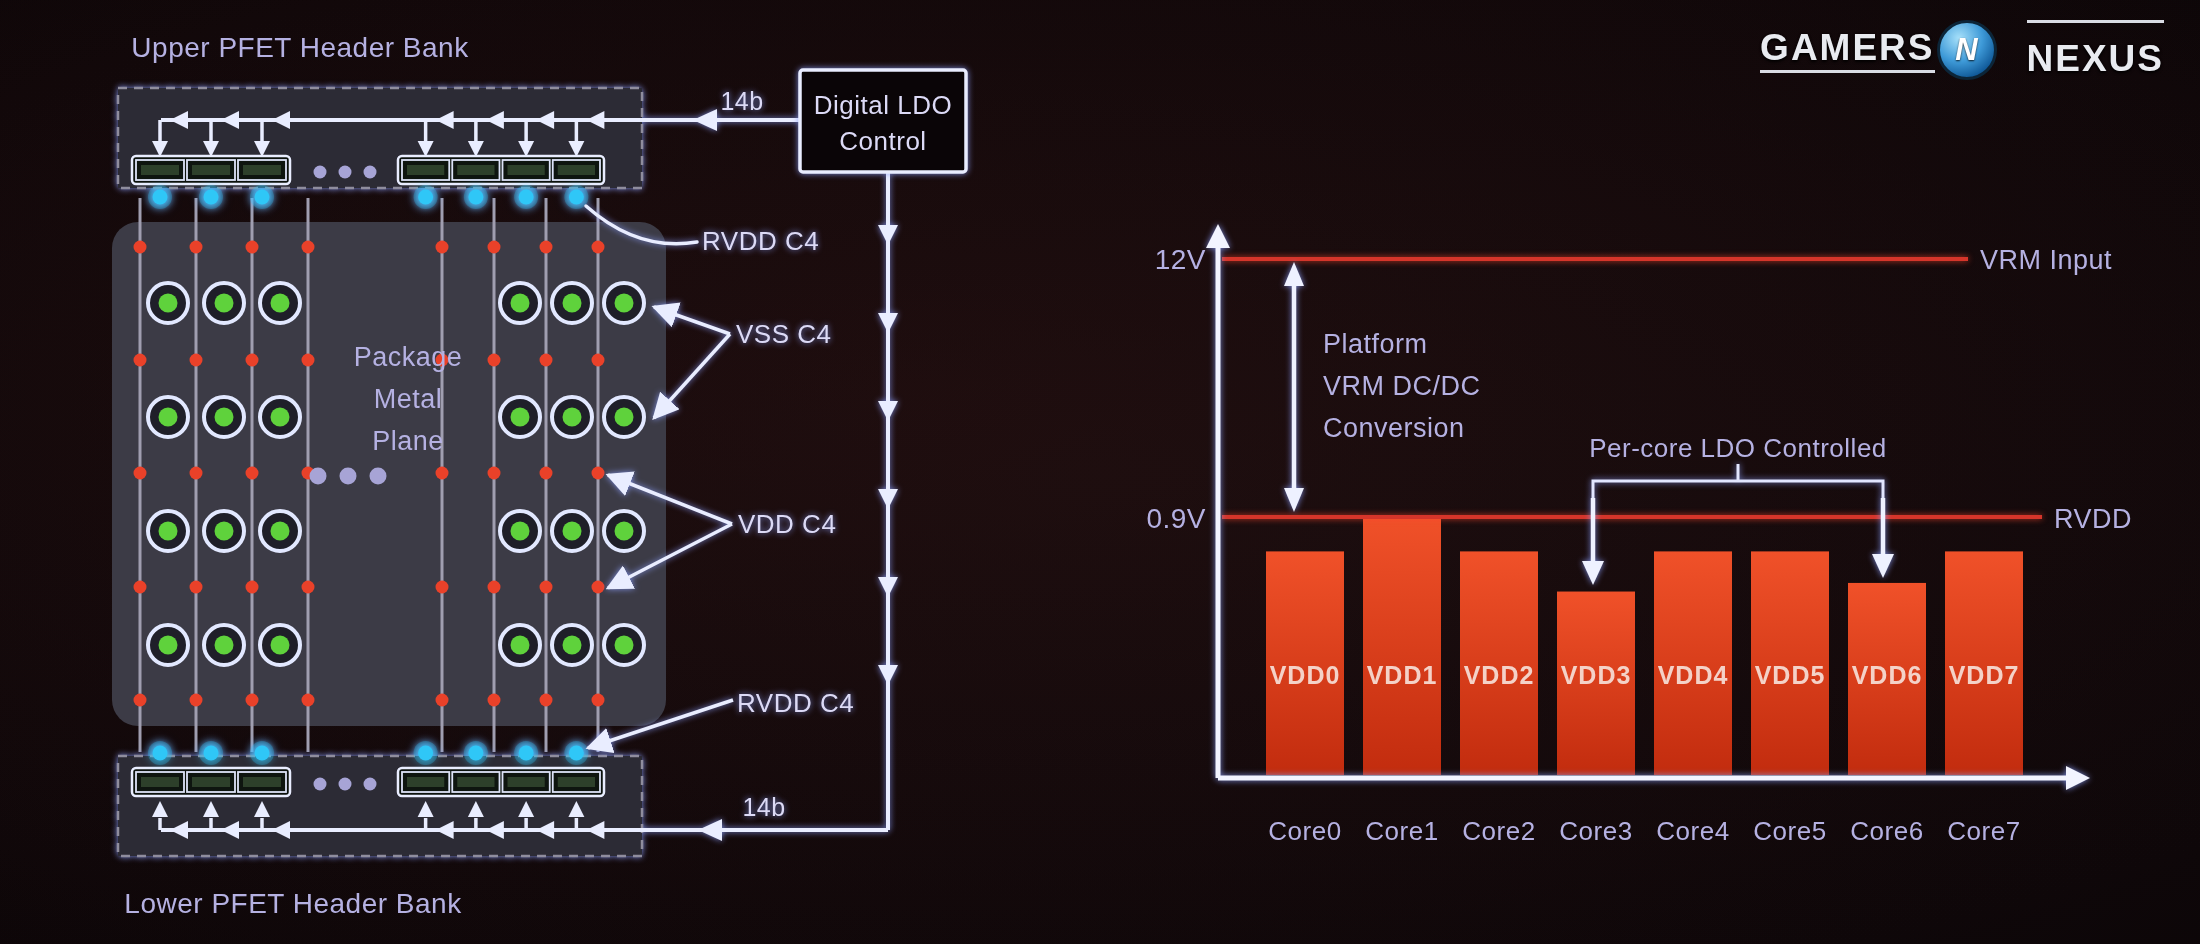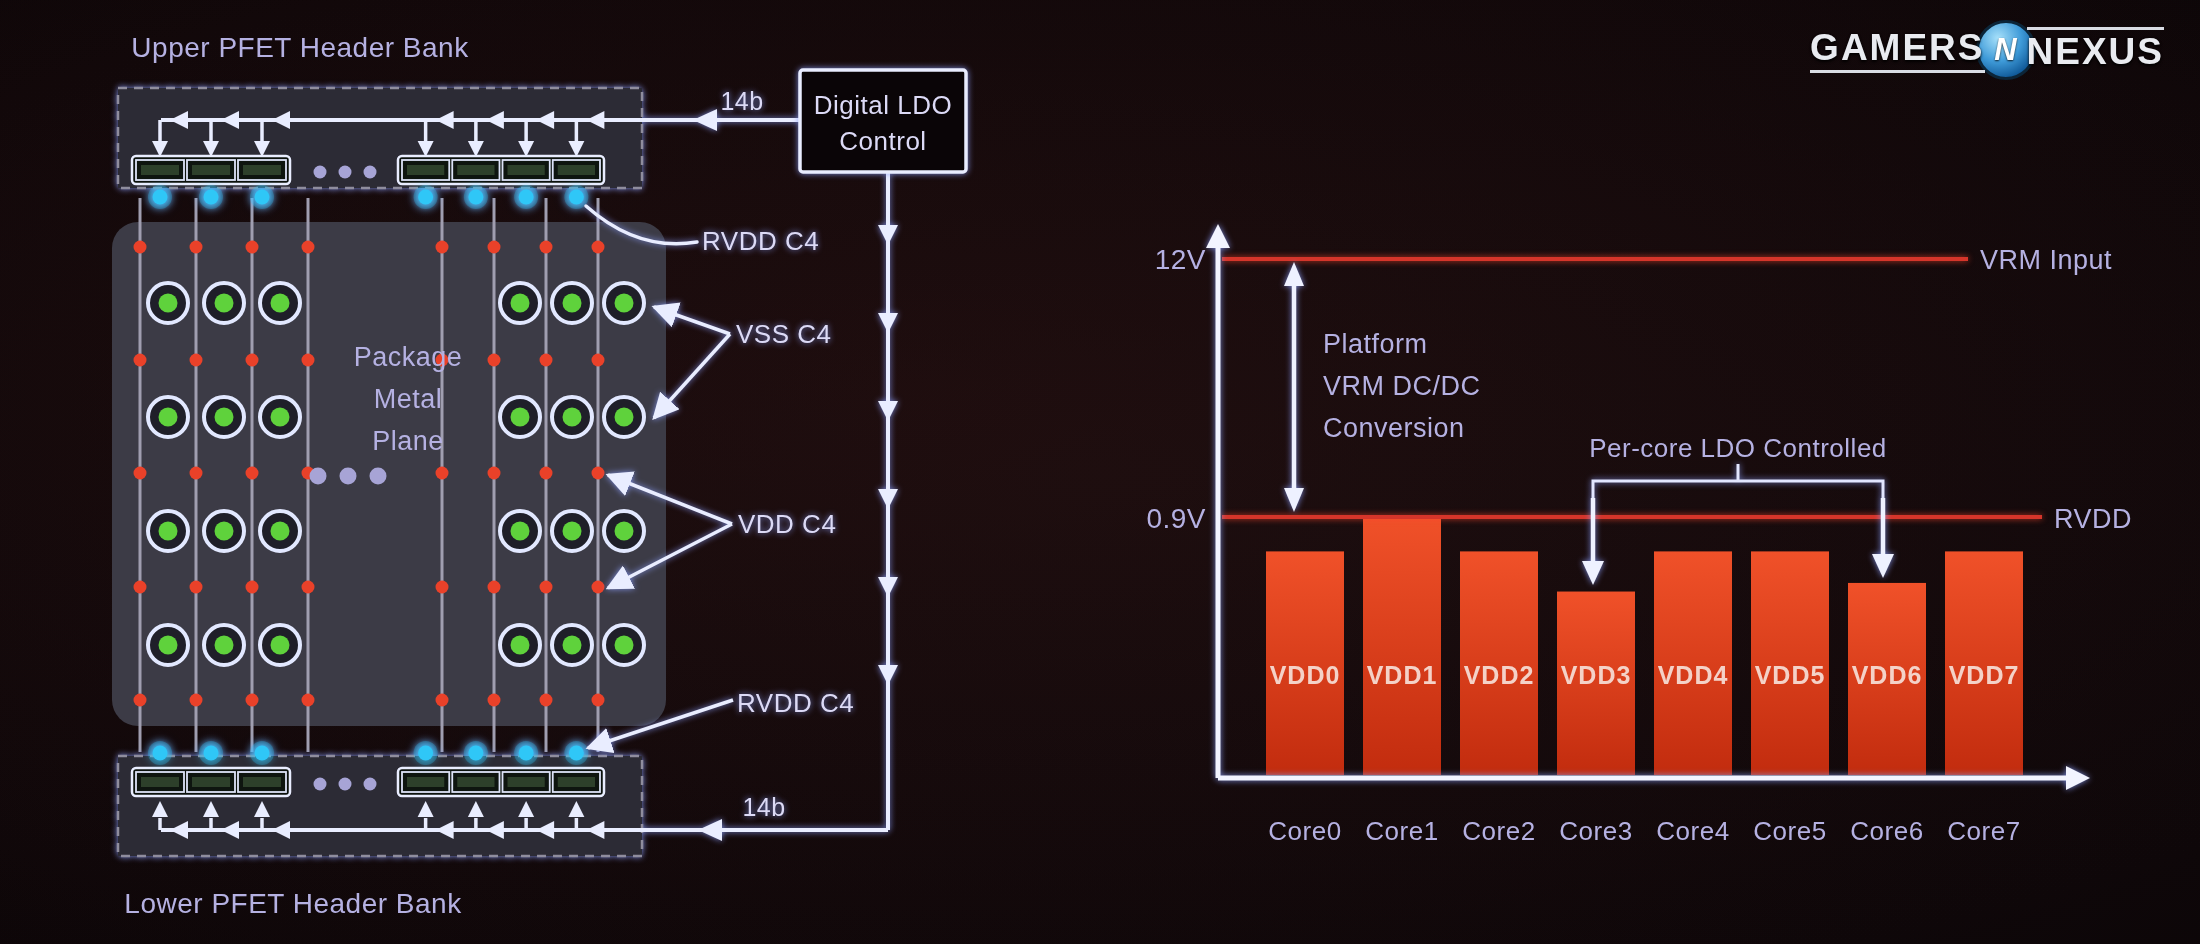--- a/index.html
+++ b/index.html
@@ -12,25 +12,25 @@
   }
   svg.art{position:absolute;left:0;top:0;}
   .glow-w{filter:drop-shadow(0 0 3px rgba(140,160,255,0.85));}
   .glow-r{filter:drop-shadow(0 0 3px rgba(255,70,45,0.75));}
   .glow-c{filter:drop-shadow(0 0 4px rgba(60,200,250,0.9));}
   text{font-family:"Liberation Sans", sans-serif;}
   .t-lav{fill:#b5b1e2;letter-spacing:.5px;}
   .t-bright{fill:#dcdaf6;letter-spacing:.5px;}
   .t-bar{fill:#f4d2c8;letter-spacing:1px;font-weight:bold;}
   
-  .gn-logo{position:absolute;top:20px;right:36px;display:flex;align-items:center;z-index:5;}
+  .gn-logo{position:absolute;top:20px;right:36px;display:flex;align-items:center;z-index:5;gap:11px;}
   .gn-word{font-weight:bold;font-size:37px;color:#e9ebf0;letter-spacing:2px;
            text-shadow:0 2px 3px rgba(0,0,0,.9), 0 0 2px rgba(0,0,0,.6);position:relative;z-index:2;}
   .gn-gamers{border-bottom:3px solid #d9dce4;padding-bottom:1px;}
-  .gn-nexus{border-top:3px solid #d9dce4;padding-top:1px;}
+  .gn-nexus{border-top:3px solid #d9dce4;padding-top:15px;margin-left:28px;}
   .gn-emblem{width:54px;height:54px;border-radius:50%;flex:0 0 auto;margin:0 -9px;z-index:1;
     background:radial-gradient(circle at 35% 28%, #a6e0fa 0%, #3e9ad8 45%, #0d5594 80%, #083a66 100%);
     border:3px solid #0c2538;display:flex;align-items:center;justify-content:center;
     color:#fff;font-weight:bold;font-style:italic;font-size:31px;
     text-shadow:0 1px 2px rgba(0,0,0,.8);}
 </style>
 </head>
 <body>
 
 <div class="stage">

